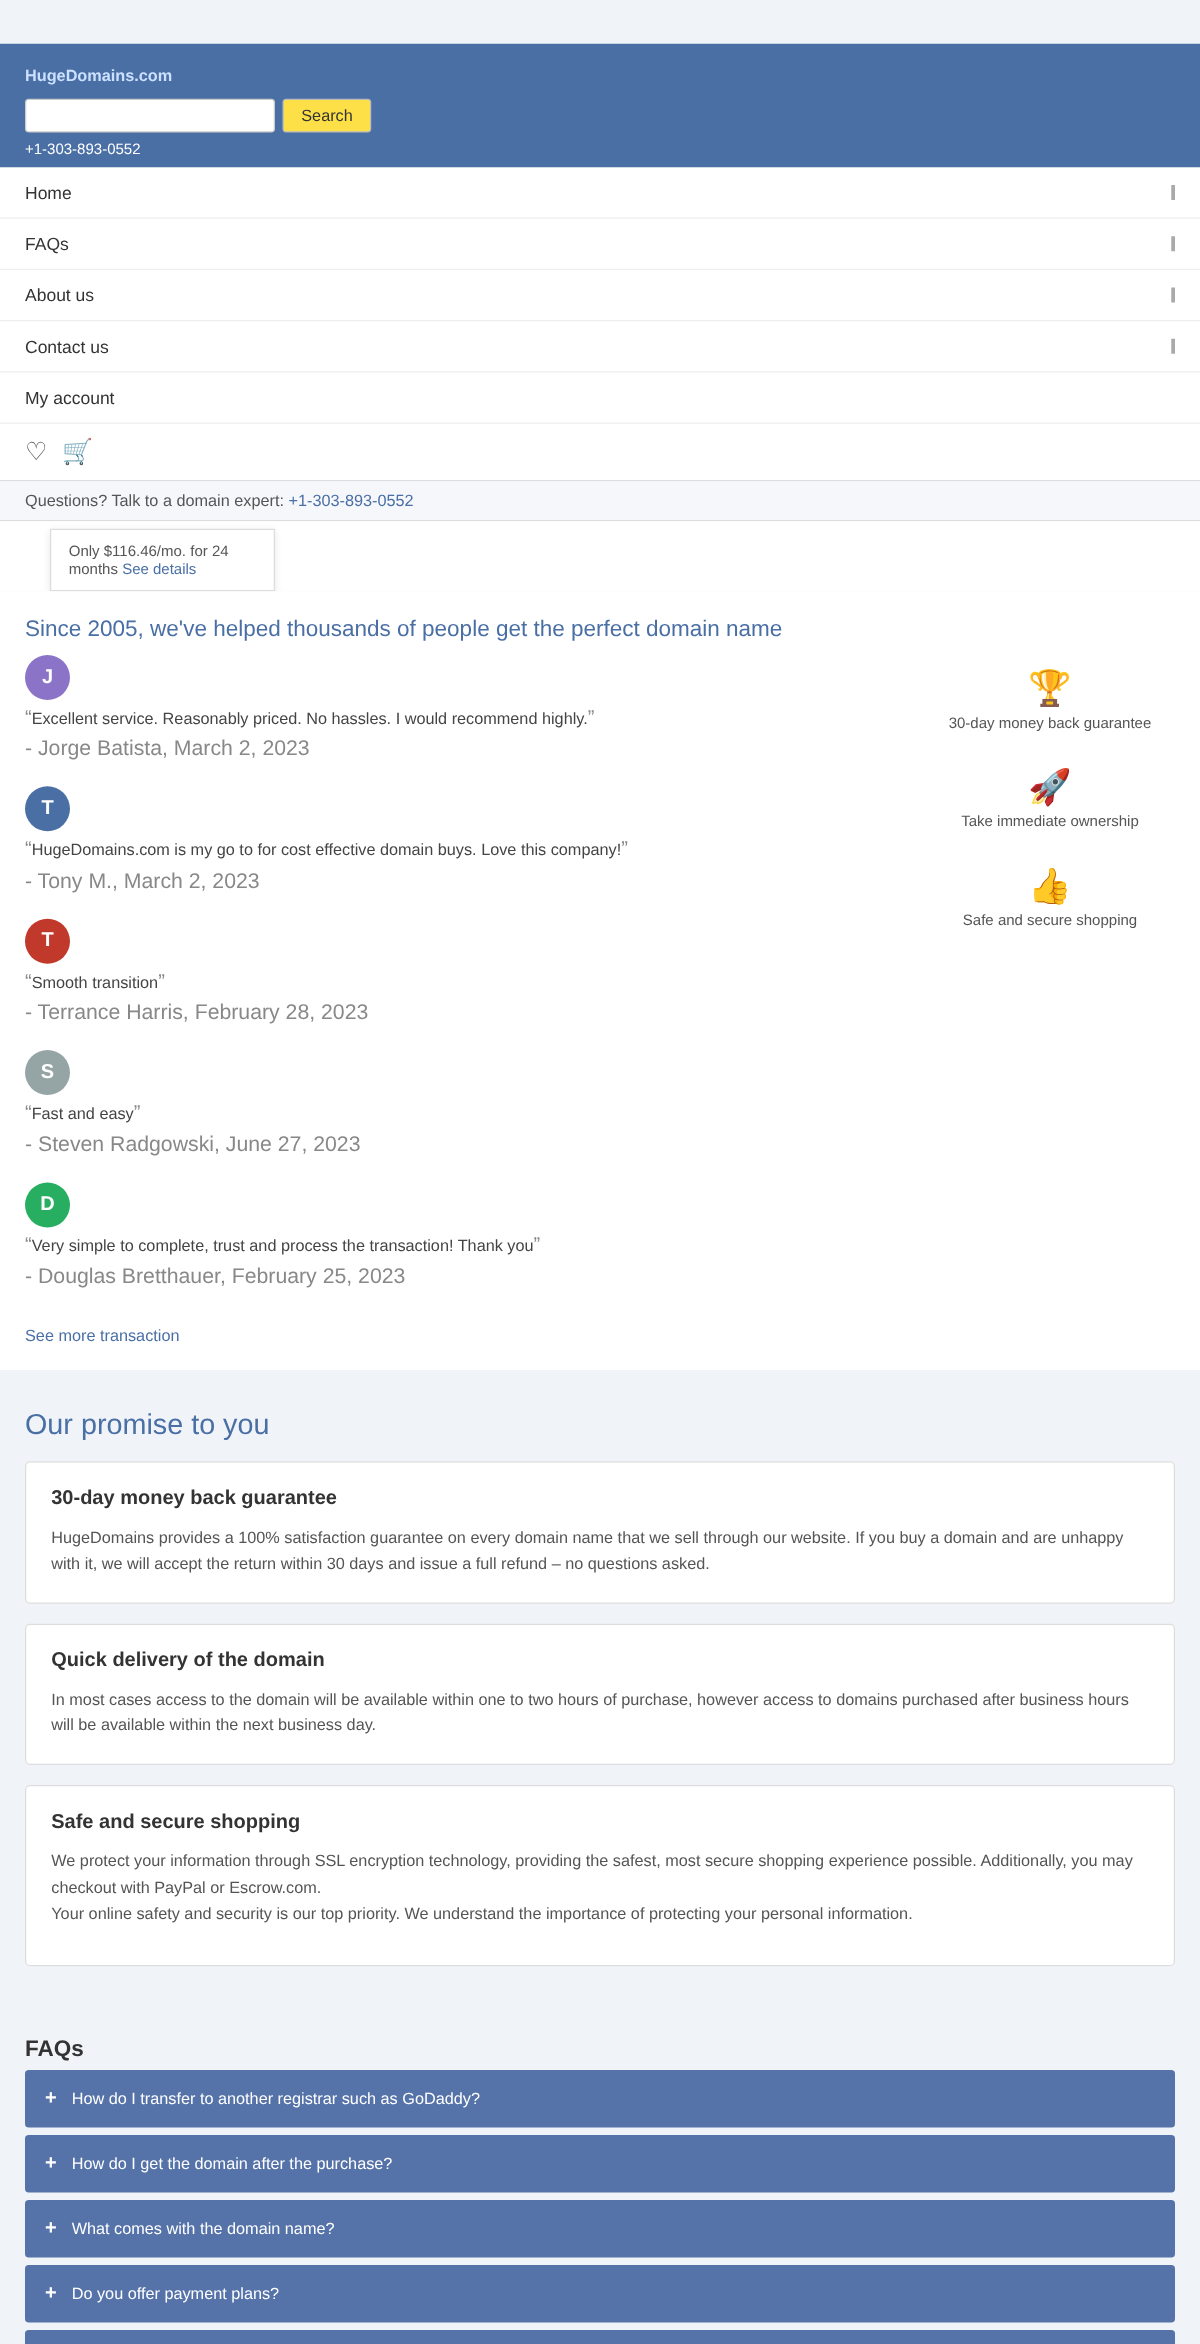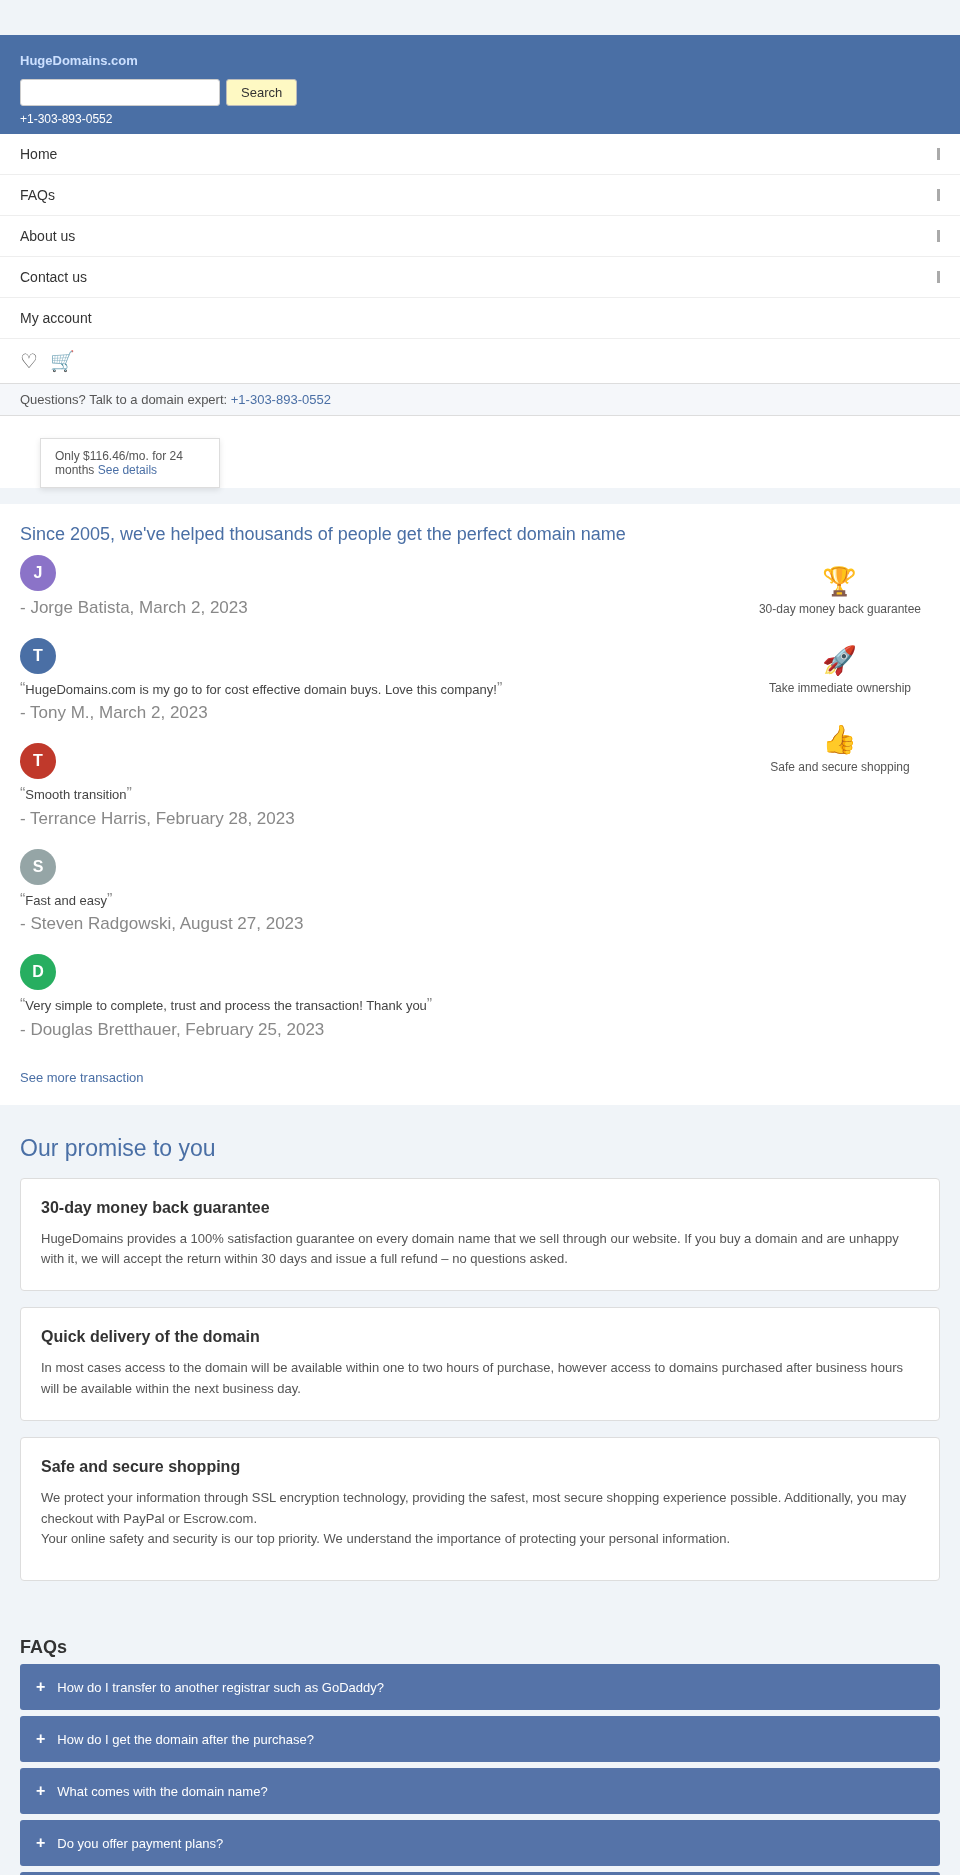--- a/index.html
+++ b/index.html
@@ -26,21 +26,21 @@
     }
     .header-search input {
       width: 200px;
       padding: 5px 8px;
       border: 1px solid #ccc;
       border-radius: 3px;
       font-size: 13px;
       background: white;
     }
     .header-search button {
-      background: #fef9c3;
+      background: #fde047;
       border: 1px solid #bbb;
       padding: 5px 14px;
       border-radius: 3px;
       font-size: 13px;
       cursor: pointer;
       color: #333;
     }
     .header-phone {
       color: white;
       font-size: 12px;
@@ -85,21 +85,21 @@
       color: #555;
       border-bottom: 1px solid #ddd;
     }
     .questions-bar a { color: #4a6fa5; text-decoration: none; }
 
     
     .tooltip-box {
       background: white;
       border: 1px solid #ddd;
       padding: 10px 14px;
-      margin: 16px 20px;
+      margin: 0 20px;
       font-size: 12px;
       color: #555;
       width: 180px;
       box-shadow: 0 2px 6px rgba(0,0,0,0.1);
     }
     .tooltip-box a { color: #4a6fa5; }
 
     
     .main {
       background: white;
@@ -293,39 +293,40 @@
 
 <div class="main">
   <h2 class="section-heading">Since 2005, we've helped thousands of people get the perfect domain name</h2>
 
   <div class="content-grid">
 
     <div class="testimonials">
 
       <div class="testimonial">
         <div class="avatar" style="background:#8b73c8;">J</div>
+        <div class="quote-text">Excellent service. Reasonably priced. No hassles. I would recommend highly.</div>
         <div class="quote-author">- Jorge Batista, March 2, 2023</div>
       </div>
 
       <div class="testimonial">
         <div class="avatar" style="background:#4a6fa5;">T</div>
         <div class="quote-text">HugeDomains.com is my go to for cost effective domain buys. Love this company!</div>
         <div class="quote-author">- Tony M., March 2, 2023</div>
       </div>
 
       <div class="testimonial">
         <div class="avatar" style="background:#c0392b;">T</div>
         <div class="quote-text">Smooth transition</div>
         <div class="quote-author">- Terrance Harris, February 28, 2023</div>
       </div>
 
       <div class="testimonial">
         <div class="avatar" style="background:#95a5a6;">S</div>
         <div class="quote-text">Fast and easy</div>
-        <div class="quote-author">- Steven Radgowski, August 27, 2023</div>
+        <div class="quote-author">- Steven Radgowski, June 27, 2023</div>
       </div>
 
       <div class="testimonial">
         <div class="avatar" style="background:#27ae60;">D</div>
         <div class="quote-text">Very simple to complete, trust and process the transaction! Thank you</div>
         <div class="quote-author">- Douglas Bretthauer, February 25, 2023</div>
       </div>
     </div>
 
     <div class="features">

